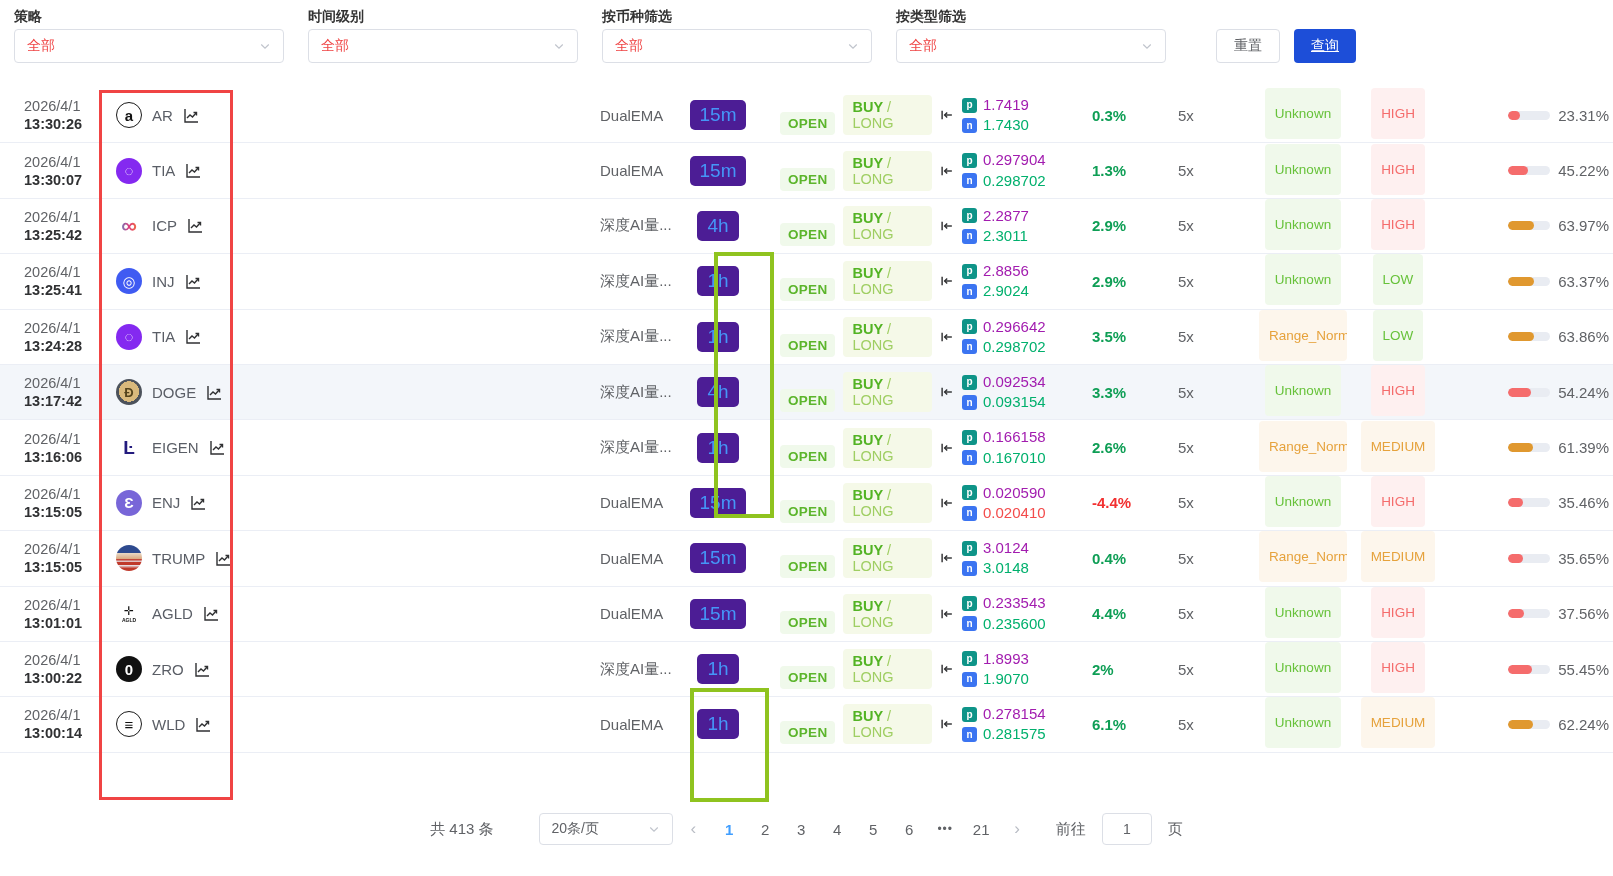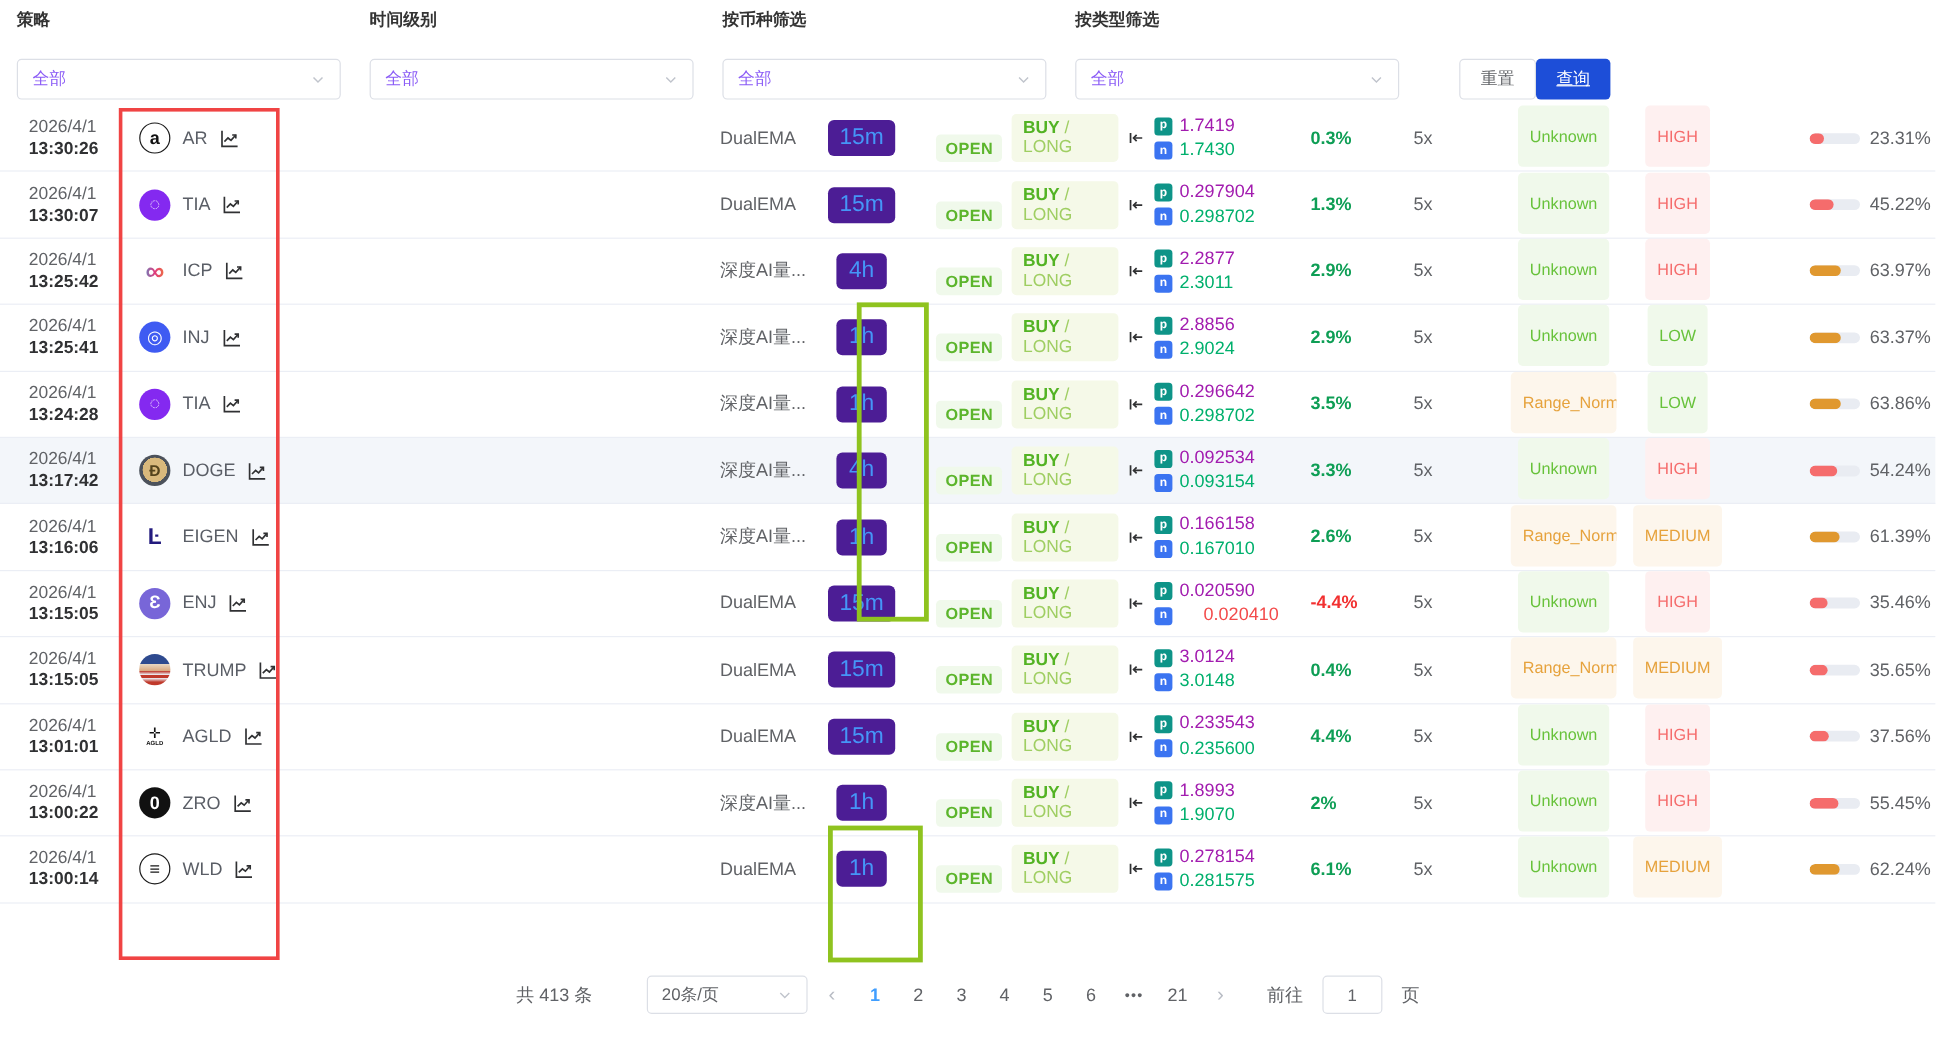--- a/index.html
+++ b/index.html
@@ -3,26 +3,26 @@
 <meta charset="utf-8">
 <style>
   * { margin:0; padding:0; box-sizing:border-box; }
   html,body { width:1613px; height:876px; background:#fff; overflow:hidden;
     font-family:"Liberation Sans","DejaVu Sans",sans-serif; color:#606266; }
   .page { position:relative; width:1613px; height:876px; }
 
   
   .filters { display:flex; align-items:flex-end; padding:8px 0 0 14px; }
   .fgroup { width:270px; margin-right:24px; }
-  .flabel { font-size:14px; color:#333; margin-bottom:23px; font-weight:bold; }
+  .flabel { font-size:14px; color:#333; margin-bottom:3px; font-weight:bold; }
   .select { height:34px; border:1px solid #dcdfe6; border-radius:4px; background:#fff;
     display:flex; align-items:center; justify-content:space-between; padding:0 12px; cursor:pointer; }
-  .select .ph { color:#8b5cf6; font-size:14px; }
+  .select .ph { color:#ef4444; font-size:14px; }
   .chev { width:12px; height:12px; stroke:#c0c4cc; fill:none; stroke-width:1.6; }
-  .fbuttons { display:flex; align-items:flex-start; margin-left:26px; }
+  .fbuttons { display:flex; align-items:flex-start; margin-left:26px; gap:14px; }
   .btn { height:34px; padding:0 17px; border-radius:4px; font-size:14px; cursor:pointer;
     display:flex; align-items:center; justify-content:center; }
   .btn.plain { border:1px solid #dcdfe6; background:#fff; color:#606266; }
   .btn.primary { border:none; color:#fff; }
 
   
   .table { position:absolute; top:88px; left:0; width:1613px; font-size:14px; }
   .tr, .thead { display:grid;
     grid-template-columns:100px 496px 86px 72px 204px 130px 86px 80px 98px 92px 169px;
     align-items:center; border-bottom:1px solid #ebeef5; }
@@ -55,21 +55,21 @@
   .side-badge b { color:#53b324; font-weight:bold; }
   .abl-icon { width:16px; height:16px; stroke:#303133; fill:none; stroke-width:1.7; }
   .price-line { display:flex; align-items:center; gap:6px; line-height:1.35; }
   .sq { width:15px; height:15px; border-radius:3px; color:#fff; font-size:10px; font-weight:bold;
     display:inline-flex; align-items:center; justify-content:center; flex-shrink:0; }
   .sq.p { background:#0e9488; }
   .sq.n { background:#3b74f1; }
   .price-push { color:#a21caf; font-size:15px; }
   .price-live { font-size:15px; }
   .pos { color:#00b06d; }
-  .neg { color:#f34b4b;margin-left:20px; }
+  .neg { color:#f34b4b; }
   .col-profit { font-weight:bold; font-size:15px; }
   .col-profit.p-pos { color:#0e9e55; }
   .col-profit.p-neg { color:#f23030; font-weight:bold; }
   .col-lev { color:#606266; font-size:15px; }
   .badge { display:inline-block; font-size:13.5px; padding:18px 10px; border-radius:4px; white-space:nowrap;
     max-width:88px; overflow:hidden; text-overflow:clip; }
   .v-g { background:#f0f9eb; color:#67c23a; }
   .v-o { background:#fdf6ec; color:#e6a23c; }
   .v-r { background:#fef0f0; color:#f56c6c; }
   .col-conf { display:flex; align-items:center; gap:8px; padding-left:45px;justify-content:flex-end; }

